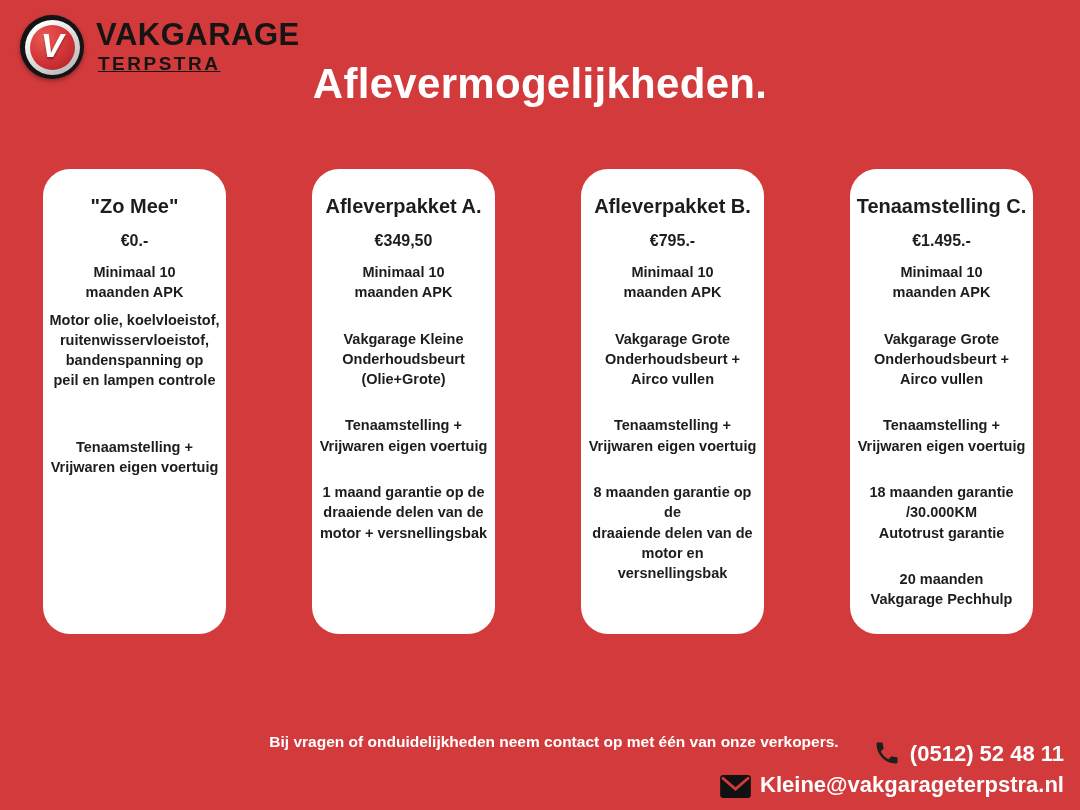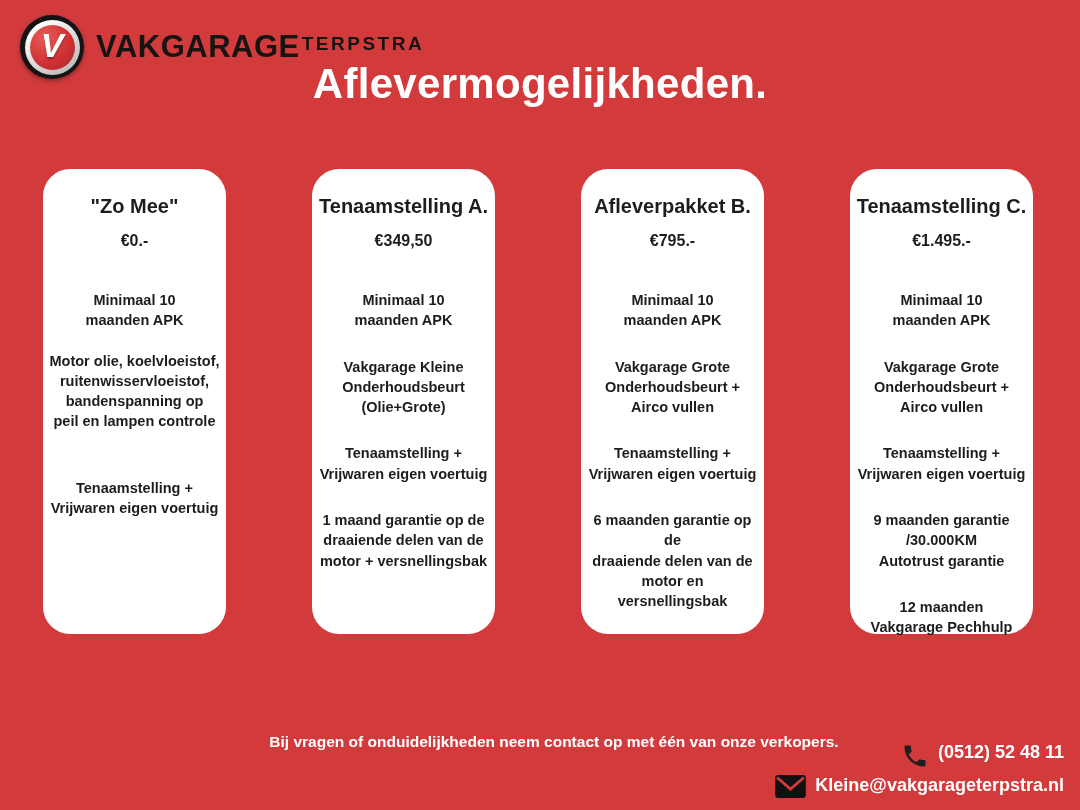--- a/index.html
+++ b/index.html
@@ -33,23 +33,23 @@
   .badge-core {
     width: 45px; height: 45px; border-radius: 50%;
     background: radial-gradient(circle at 32% 28%, #ea5a55 0%, #d03336 55%, #a92226 100%);
     display: flex; align-items: center; justify-content: center;
   }
   .badge-v {
     color: #fff; font-size: 34px; font-weight: 700; font-style: italic;
     line-height: 1; transform: translateY(-2px);
     text-shadow: 0 2px 2px rgba(0,0,0,0.35);
   }
-  .brand { margin-left: 12px; color: #171513; display: flex; flex-direction: row; }
+  .brand { margin-left: 12px; color: #171513; display: flex; flex-direction: column; }
   .brand-name { font-size: 31px; font-weight: 700; letter-spacing: 0.5px; line-height: 1.05; }
-  .brand-sub  { font-size: 19px; font-weight: 700; letter-spacing: 2.5px; margin-top: 2px; margin-left: 2px; }
+  .brand-sub  { font-size: 19px; font-weight: 700; letter-spacing: 2.5px; margin-top: 2px; margin-left: 2px; text-decoration: underline; }
 
   .page-title {
     position: absolute;
     top: 60px; left: 0; width: 100%;
     text-align: center;
     color: #ffffff;
     font-size: 42px; font-weight: 700; letter-spacing: 0.3px;
   }
 
   
@@ -67,41 +67,41 @@
     text-align: center;
     color: #1d1d1b;
   }
   .card-name  { font-size: 20px; font-weight: 700; line-height: 1.2; }
   .card-price { font-size: 16px; font-weight: 700; margin-top: 14px; }
   .feature {
     font-size: 14.5px; font-weight: 700; line-height: 1.4;
     white-space: pre-line;
     margin-top: 26px;
   }
-  .feature.first { margin-top: 40px; }
-  .feature.tight { margin-top: 20px; }
+  .feature.first { margin-top: 12px; }
+  .feature.tight { margin-top: 7px; }
   .feature.loose { margin-top: 46px; }
 
   
   .footer-note {
     position: absolute;
     top: 733px; left: 14px; width: 100%;
     text-align: center;
     color: #ffffff;
     font-size: 15.5px; font-weight: 700;
   }
   .contact {
     position: absolute;
     right: 16px; bottom: 12px;
     display: flex; flex-direction: column; align-items: flex-end;
     gap: 5px;
   }
   .contact-row {
-    display: flex; align-items: flex-start; gap: 9px;
-    color: #ffffff; font-weight: 700; font-size: 18px;
+    display: flex; align-items: flex-end; gap: 9px;
+    color: #ffffff; font-weight: 700; font-size: 22px;
   }
   .icon { display: inline-flex; }
 </style>
 </head>
 <body>
 
 <div class="poster">
 
   <div class="header-logo">
     <div class="badge">
@@ -128,21 +128,21 @@
 maanden APK</div>
       <div class="feature tight">Motor olie, koelvloeistof,
 ruitenwisservloeistof,
 bandenspanning op
 peil en lampen controle</div>
       <div class="feature loose">Tenaamstelling +
 Vrijwaren eigen voertuig</div>
     </div>
 
     <div class="card">
-      <div class="card-name">Tenaamstelling A.</div>
+      <div class="card-name">Afleverpakket A.</div>
       <div class="card-price">€349,50</div>
       <div class="feature first">Minimaal 10
 maanden APK</div>
       <div class="feature">Vakgarage Kleine
 Onderhoudsbeurt
 (Olie+Grote)</div>
       <div class="feature">Tenaamstelling +
 Vrijwaren eigen voertuig</div>
       <div class="feature">1 maand garantie op de
 draaiende delen van de
@@ -152,39 +152,39 @@
     <div class="card">
       <div class="card-name">Afleverpakket B.</div>
       <div class="card-price">€795.-</div>
       <div class="feature first">Minimaal 10
 maanden APK</div>
       <div class="feature">Vakgarage Grote
 Onderhoudsbeurt +
 Airco vullen</div>
       <div class="feature">Tenaamstelling +
 Vrijwaren eigen voertuig</div>
-      <div class="feature">6 maanden garantie op de
+      <div class="feature">8 maanden garantie op de
 draaiende delen van de
 motor en versnellingsbak</div>
     </div>
 
     <div class="card">
       <div class="card-name">Tenaamstelling C.</div>
       <div class="card-price">€1.495.-</div>
       <div class="feature first">Minimaal 10
 maanden APK</div>
       <div class="feature">Vakgarage Grote
 Onderhoudsbeurt +
 Airco vullen</div>
       <div class="feature">Tenaamstelling +
 Vrijwaren eigen voertuig</div>
-      <div class="feature">9 maanden garantie
+      <div class="feature">18 maanden garantie
 /30.000KM
 Autotrust garantie</div>
-      <div class="feature">12 maanden
+      <div class="feature">20 maanden
 Vakgarage Pechhulp</div>
     </div>
 
   </div>
 
   <div class="footer-note">Bij vragen of onduidelijkheden neem contact op met één van onze verkopers.</div>
 
   <div class="contact">
     <div class="contact-row">
       <span class="icon">

